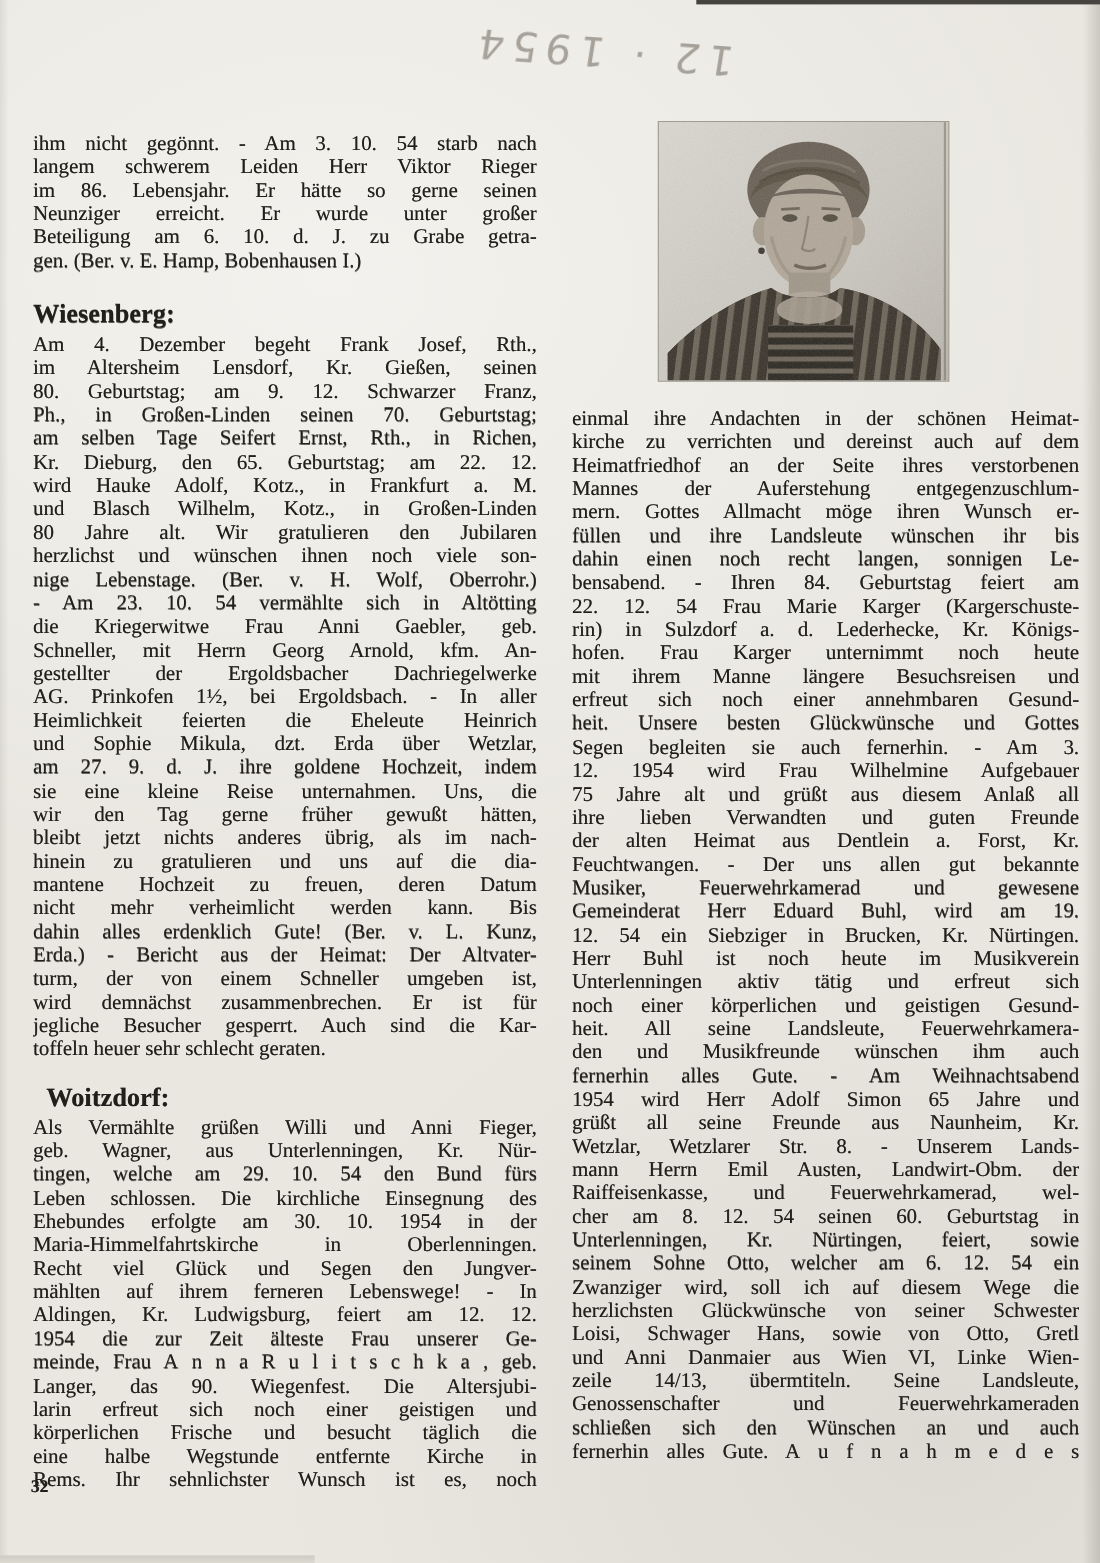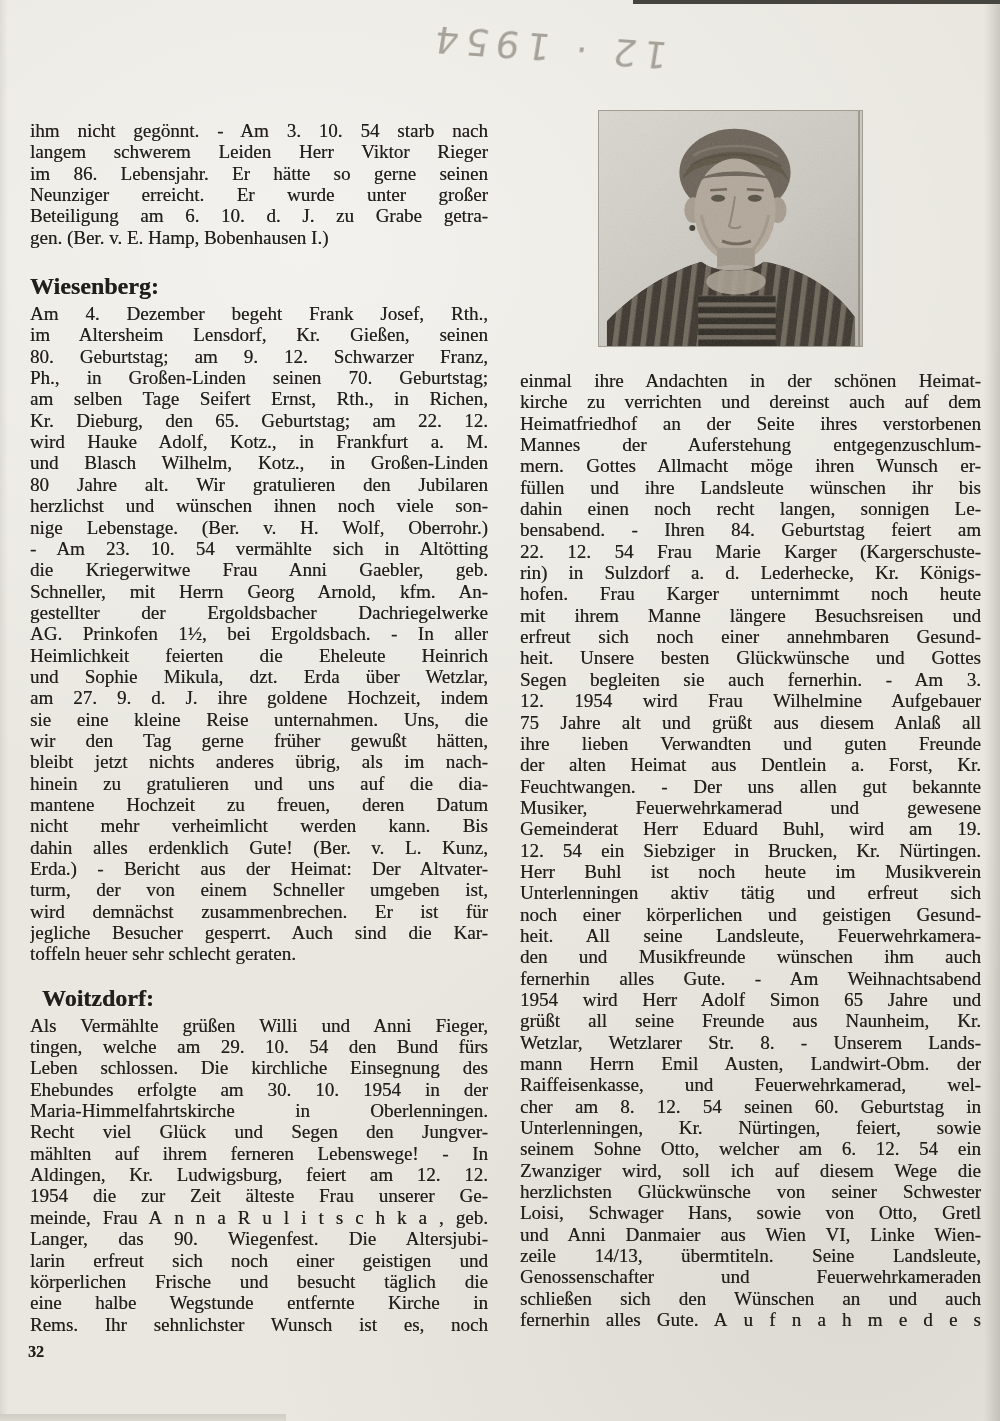--- a/index.html
+++ b/index.html
@@ -169,20 +169,21 @@
         <div class="tline">dahin alles erdenklich Gute! (Ber. v. L. Kunz,</div>
         <div class="tline">Erda.) - Bericht aus der Heimat: Der Altvater-</div>
         <div class="tline">turm, der von einem Schneller umgeben ist,</div>
         <div class="tline">wird demnächst zusammenbrechen. Er ist für</div>
         <div class="tline">jegliche Besucher gesperrt. Auch sind die Kar-</div>
         <div class="tline tline-last">toffeln heuer sehr schlecht geraten.</div>
       </div>
     <h2 class="heading h2m">Woitzdorf:</h2>
     <div class="para">
         <div class="tline">Als Vermählte grüßen Willi und Anni Fieger,</div>
+        <div class="tline">geb. Wagner, aus Unterlenningen, Kr. Nür-</div>
         <div class="tline">tingen, welche am 29. 10. 54 den Bund fürs</div>
         <div class="tline">Leben schlossen. Die kirchliche Einsegnung des</div>
         <div class="tline">Ehebundes erfolgte am 30. 10. 1954 in der</div>
         <div class="tline">Maria-Himmelfahrtskirche in Oberlenningen.</div>
         <div class="tline">Recht viel Glück und Segen den Jungver-</div>
         <div class="tline">mählten auf ihrem ferneren Lebenswege! - In</div>
         <div class="tline">Aldingen, Kr. Ludwigsburg, feiert am 12. 12.</div>
         <div class="tline">1954 die zur Zeit älteste Frau unserer Ge-</div>
         <div class="tline">meinde, Frau A&nbsp;n&nbsp;n&nbsp;a R&nbsp;u&nbsp;l&nbsp;i&nbsp;t&nbsp;s&nbsp;c&nbsp;h&nbsp;k&nbsp;a&nbsp;, geb.</div>
         <div class="tline">Langer, das 90. Wiegenfest. Die Altersjubi-</div>

